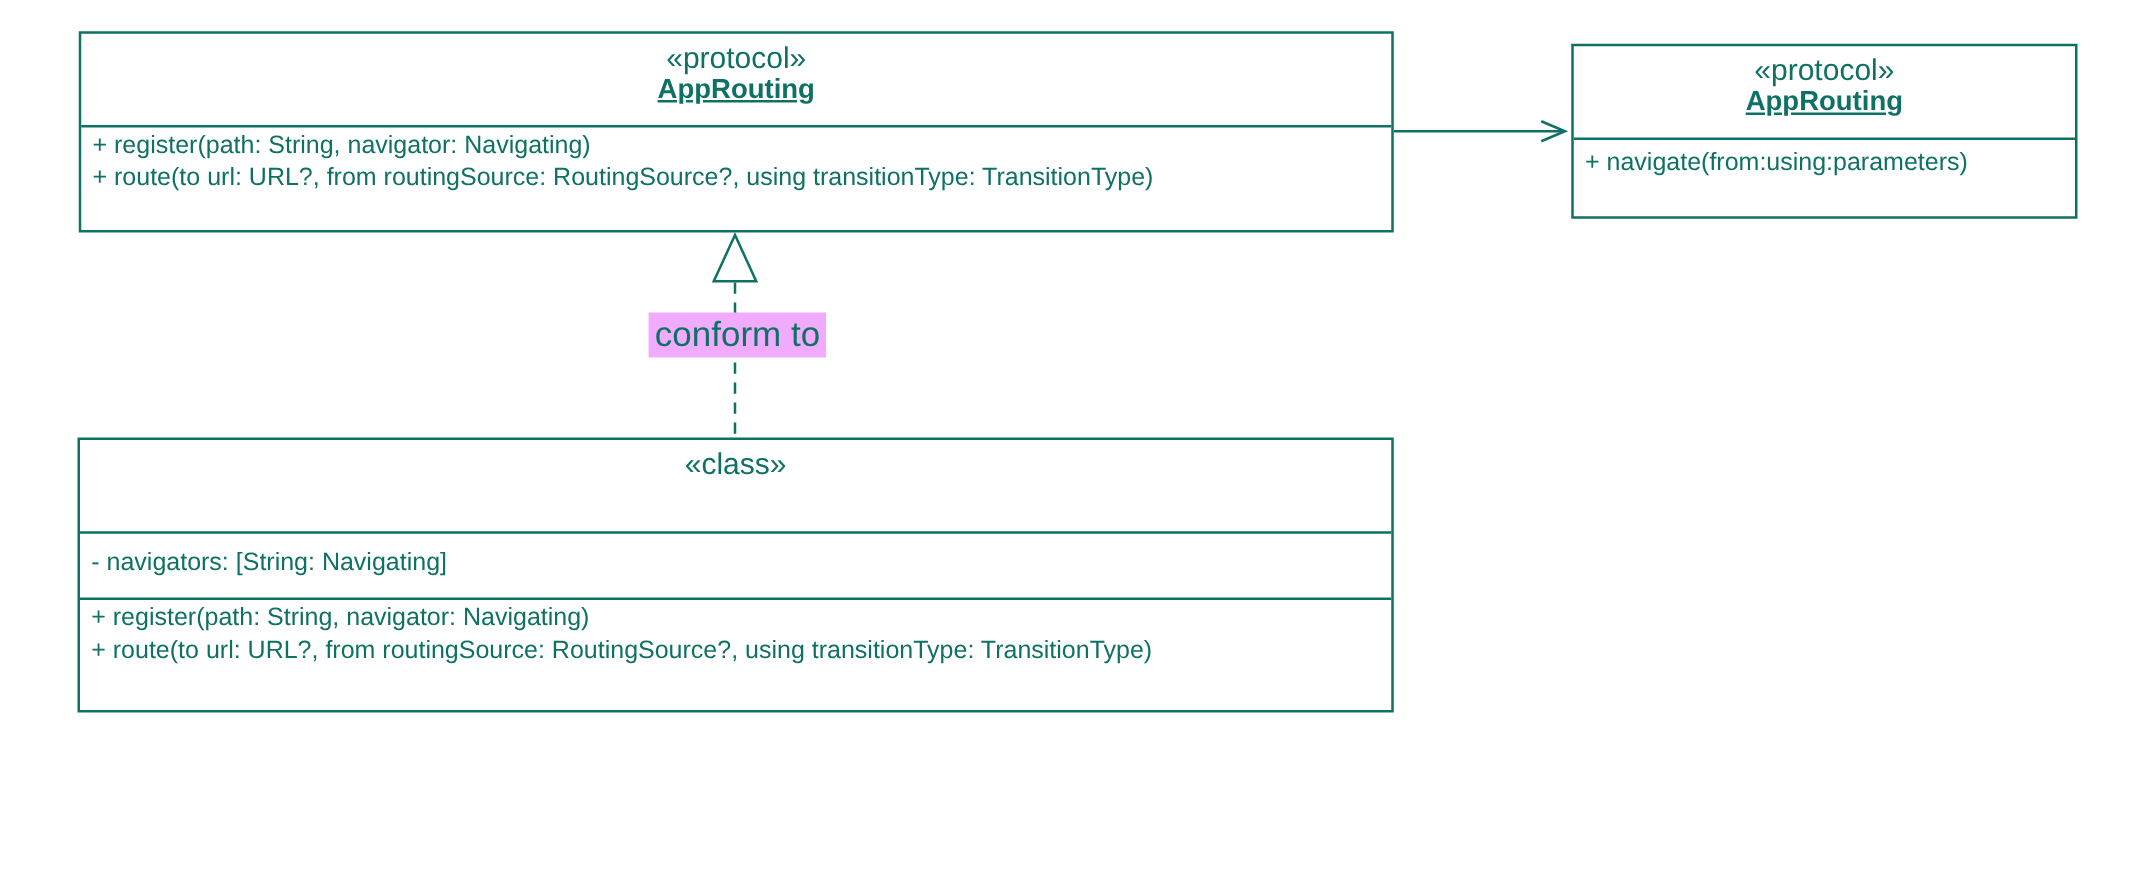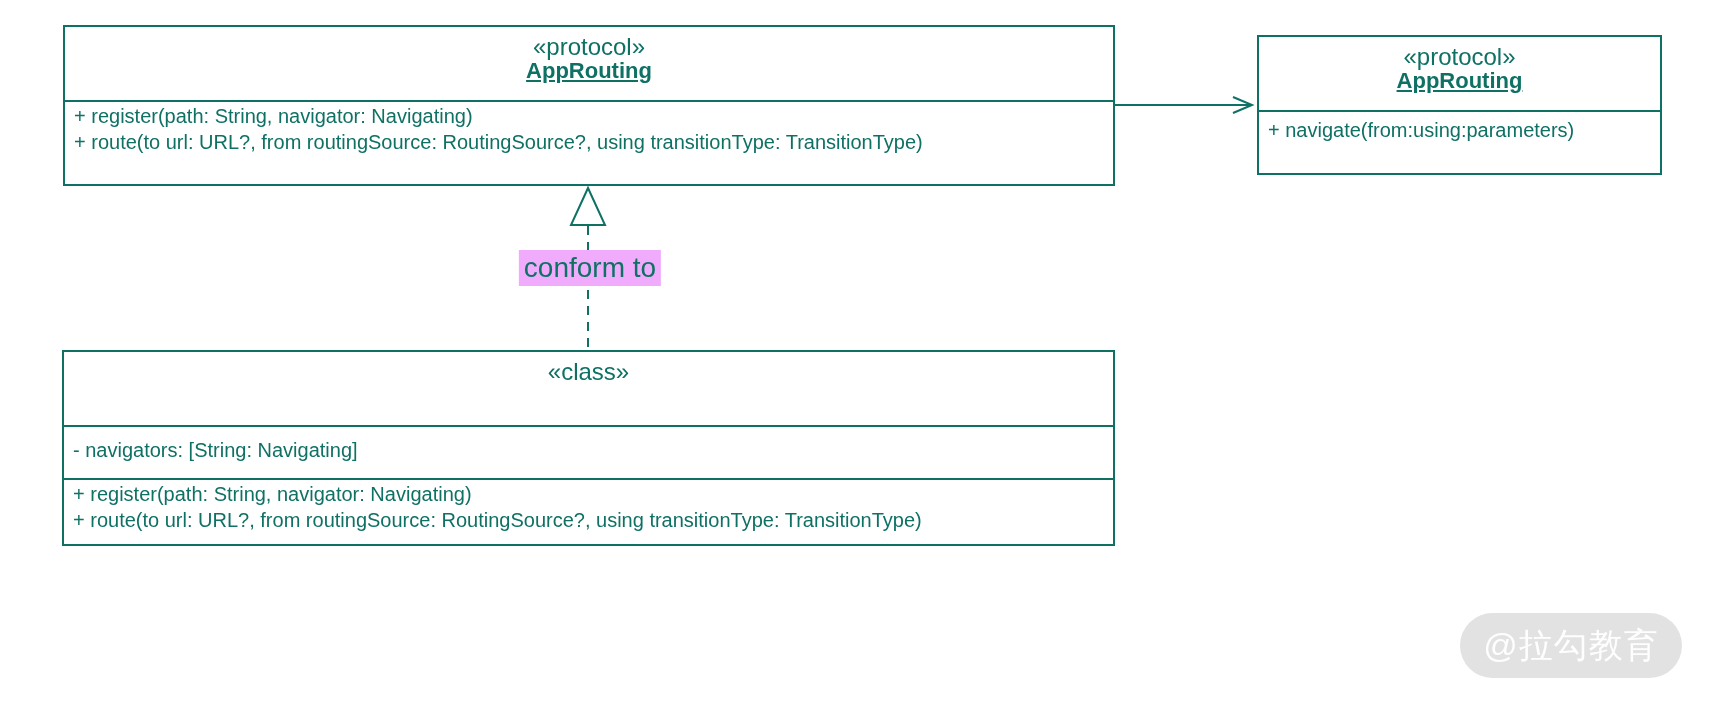--- a/index.html
+++ b/index.html
@@ -68,21 +68,21 @@
   .box-section.attrs {
     height: 53px;
     border-bottom: 2px solid var(--accent);
     padding-top: 10px;
   }
   .box-section.single { padding-top: 5px; }
   .box-section.methods-tall { padding-top: 1px; }
 
   #box-approuting { left: 63px;  top: 25px;  width: 1052px; height: 161px; }
   #box-navigating { left: 1257px; top: 35px; width: 405px;  height: 140px; }
-  #box-approuter  { left: 62px;  top: 350px; width: 1053px; height: 196px; }
+  #box-approuter  { left: 62px;  top: 350px; width: 1053px; height: 220px; }
 
   .conform-label {
     position: absolute;
     left: 590px;
     top: 268px;
     transform: translate(-50%, -50%);
     background: #f0abfc;
     padding: 2px 5px;
     font-size: 28px;
     color: var(--accent);
@@ -148,17 +148,14 @@
       <div class="member">- navigators: [String: Navigating]</div>
     </div>
     <div class="box-section methods-tall">
       <div class="member">+ register(path: String, navigator: Navigating)</div>
       <div class="member">+ route(to url: URL?, from routingSource: RoutingSource?, using transitionType: TransitionType)</div>
     </div>
   </div>
 
   <div class="conform-label">conform to</div>
 
-  <div class="watermark">
-    <span>@拉勾教育</span>
-  </div>
 
 </div>
 
 </body></html>

